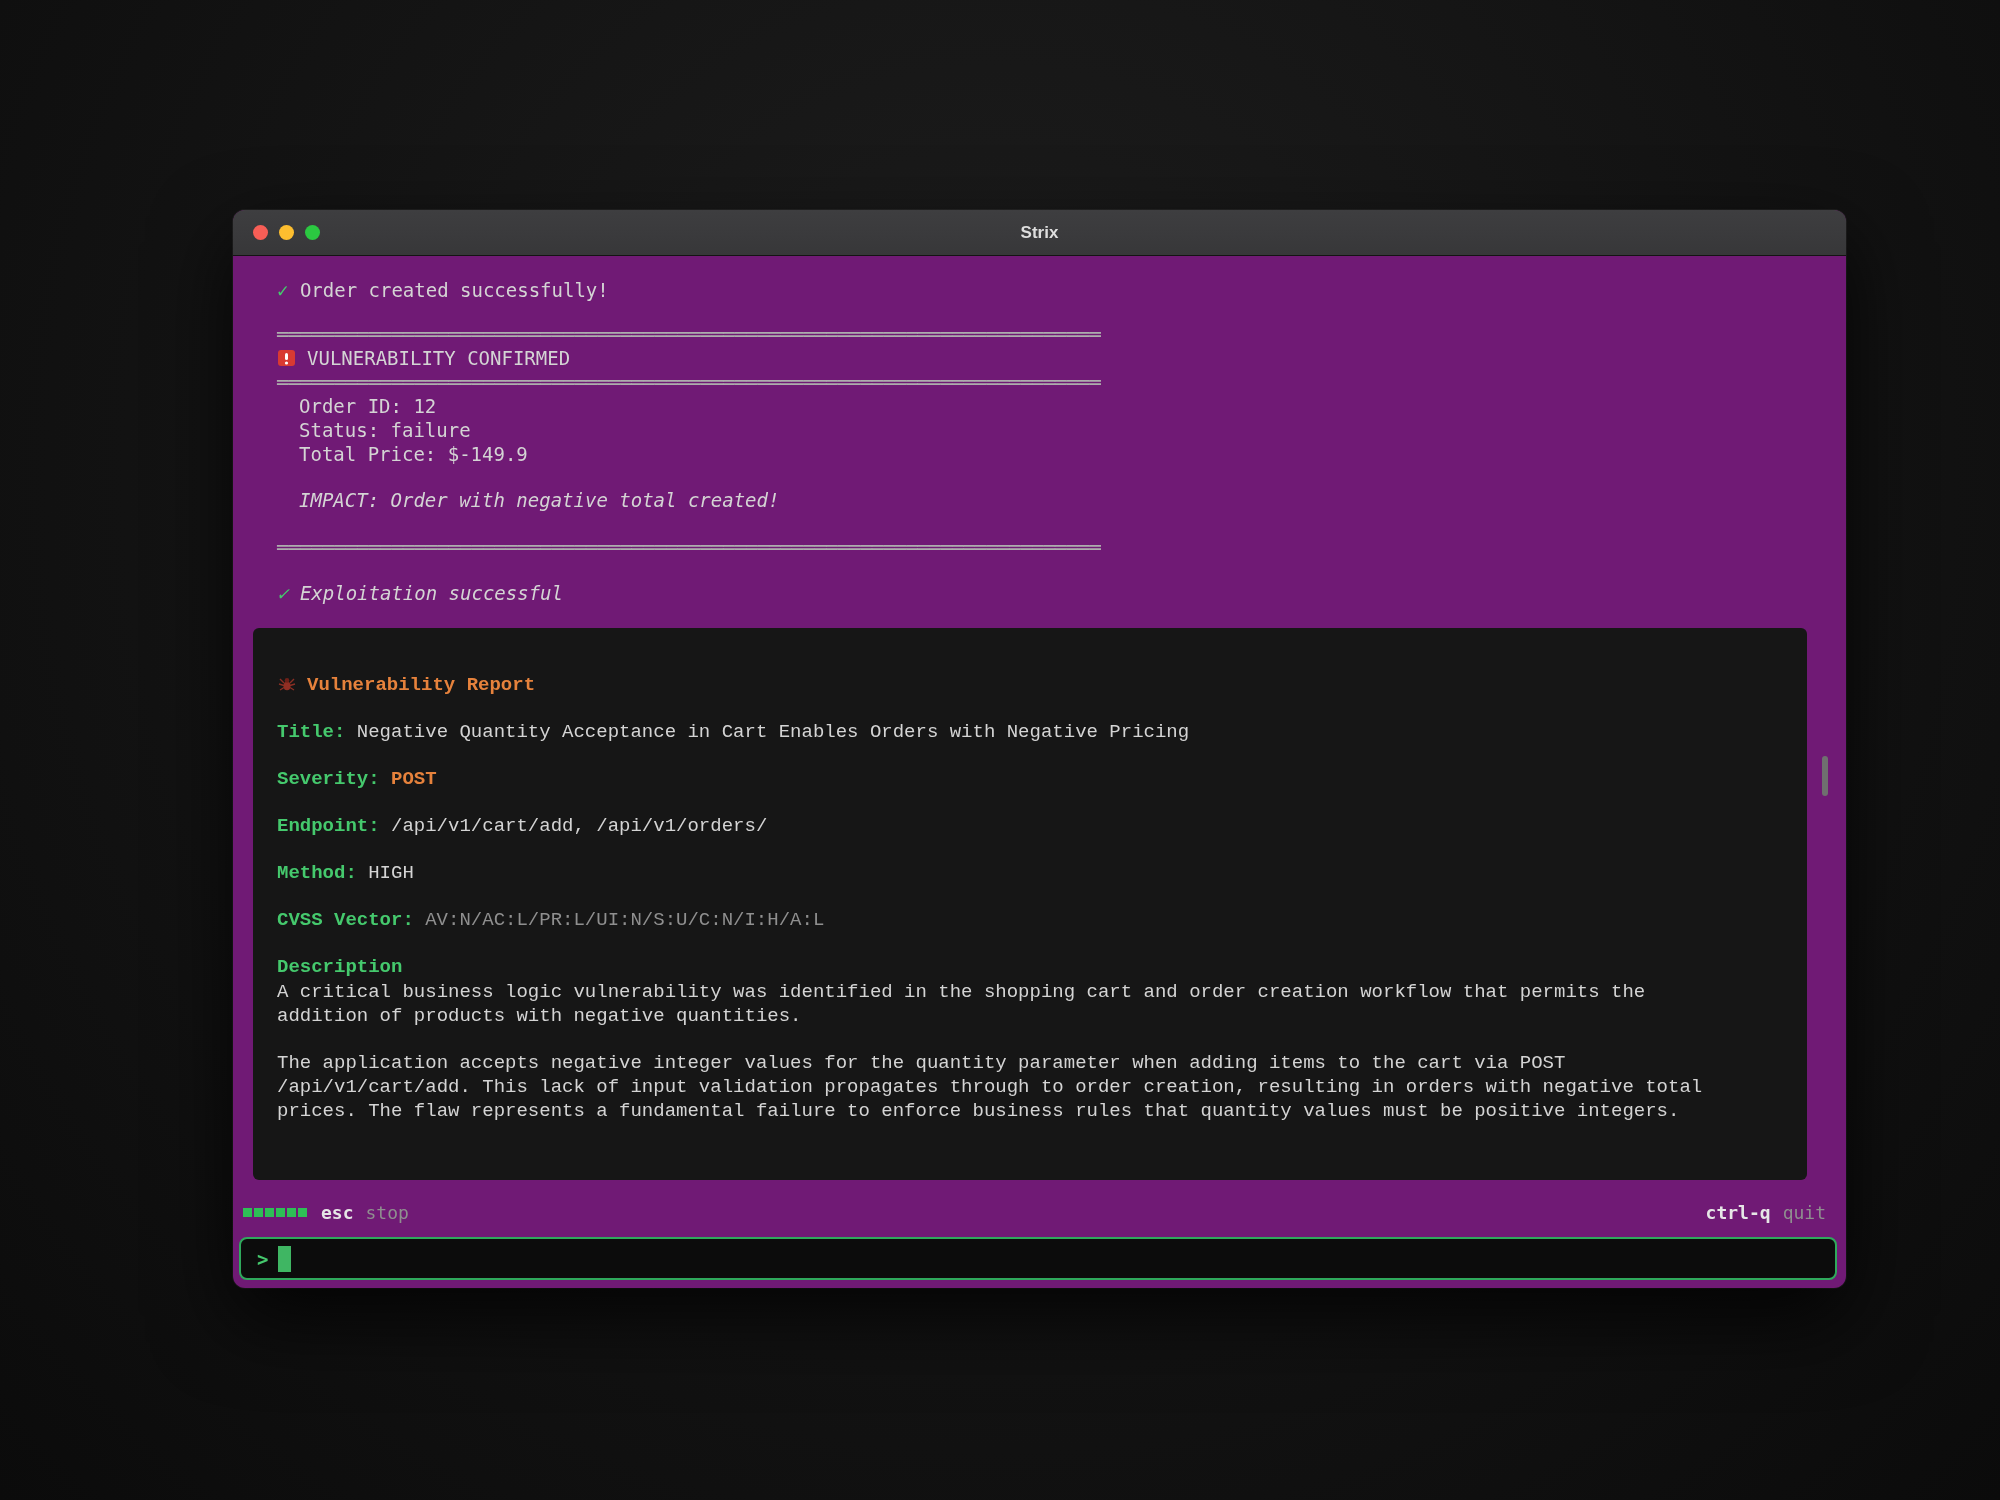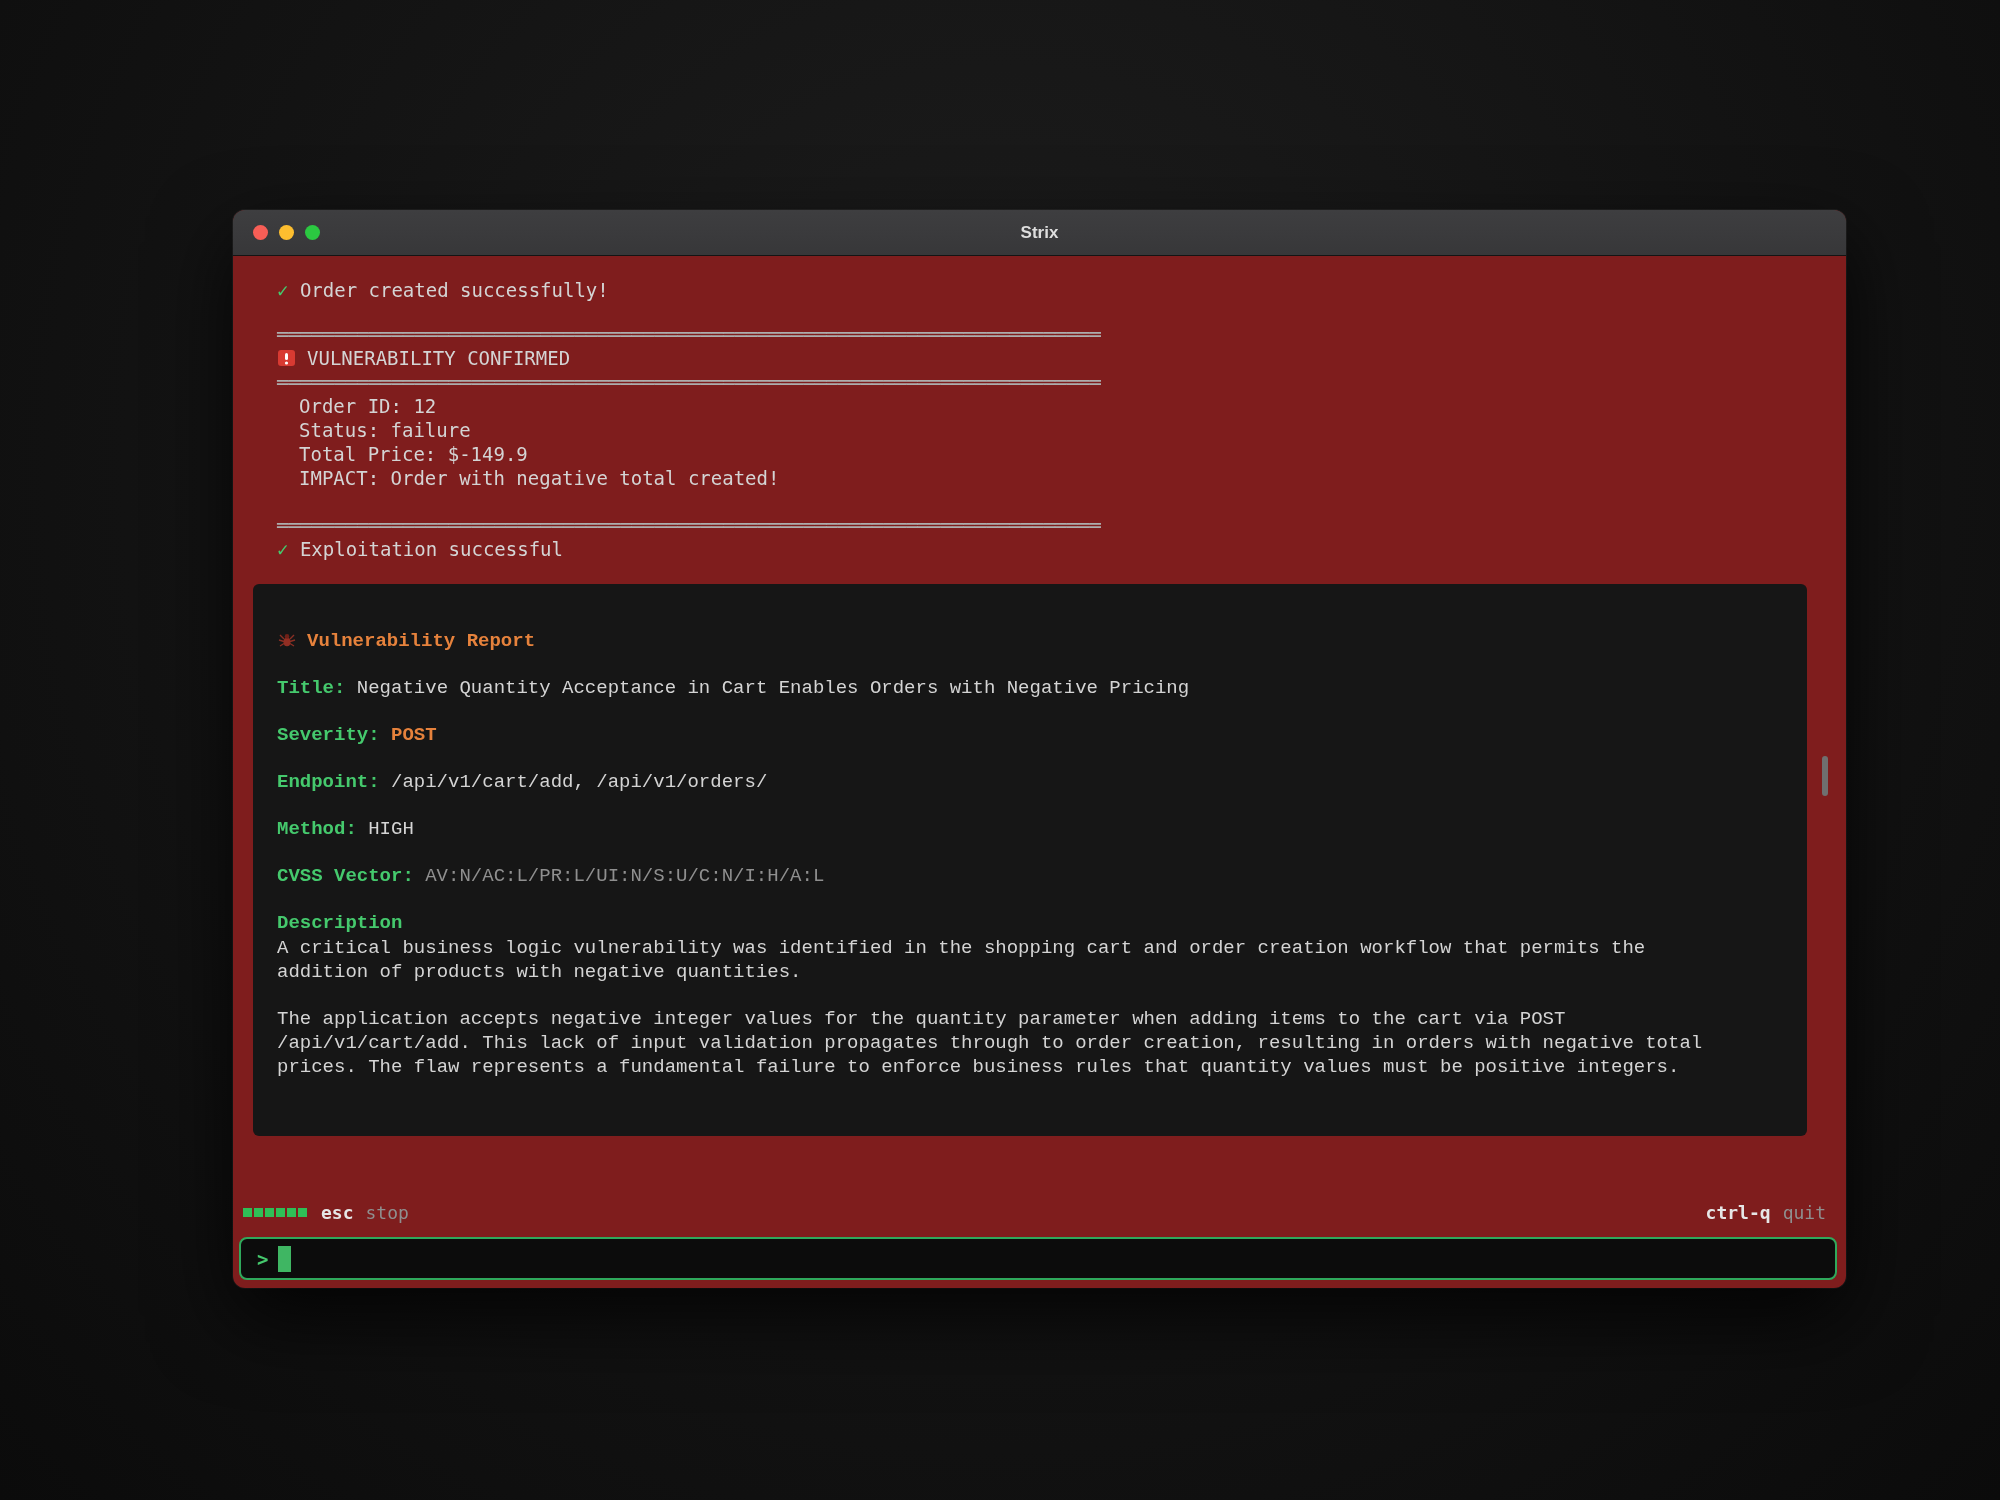--- a/index.html
+++ b/index.html
@@ -12,21 +12,21 @@
   }
   *{box-sizing:border-box;}
   html,body{margin:0;padding:0;}
   body{
     width:2000px;height:1500px;position:relative;overflow:hidden;
     background:#0f0f0f radial-gradient(ellipse at 50% 32%, #1d1d1d 0%, #161616 40%, #0b0b0b 100%);
     font-family:"DejaVu Sans Mono", monospace;
   }
   .window{
     position:absolute;left:233px;top:210px;width:1613px;height:1078px;
-    background:#7f1d1d;border-radius:12px;overflow:hidden;
+    background:#701a75;border-radius:12px;overflow:hidden;
     box-shadow:0 30px 80px rgba(0,0,0,.8), 0 0 0 1px rgba(255,255,255,.06);
   }
   .titlebar{
     height:46px;background:linear-gradient(#3e3e40,#373739);
     border-bottom:1px solid #141414;
     display:flex;align-items:center;justify-content:center;position:relative;
   }
   .lights{position:absolute;left:20px;top:0;bottom:0;display:flex;align-items:center;gap:11px;}
   .light{width:15px;height:15px;border-radius:50%;border:none;padding:0;}
   .light.red{background:#f75e56;}
@@ -35,21 +35,21 @@
   .title{font:bold 17px "Liberation Sans", sans-serif;color:#dedede;}
 
   .content{
     padding:22px 44px 0 44px;
     font:19px/24px "DejaVu Sans Mono", monospace;
     color:var(--fg);
   }
   .line{height:24px;white-space:pre;}
   .check{color:var(--green);}
   .sep{color:var(--sep);letter-spacing:0;}
-  .mt20{margin-top:20px;} .mt22{} .mt23{margin-top:23px;}
+  .mt20{margin-top:20px;} .mt22{margin-top:22px;font-style:italic;} .mt23{margin-top:23px;}
   .indent{padding-left:22px;}
   .icon{display:inline-block;vertical-align:-3px;margin-right:10px;}
   .gap-left{margin-left:1ch;}
 
   .panel{
     margin-top:23px;margin-left:-24px;
     width:1554px;height:552px;overflow:hidden;
     background:#161616;border-radius:6px;
     padding:44px 26px 0 24px;
     font-family:Liberation Mono, monospace;

